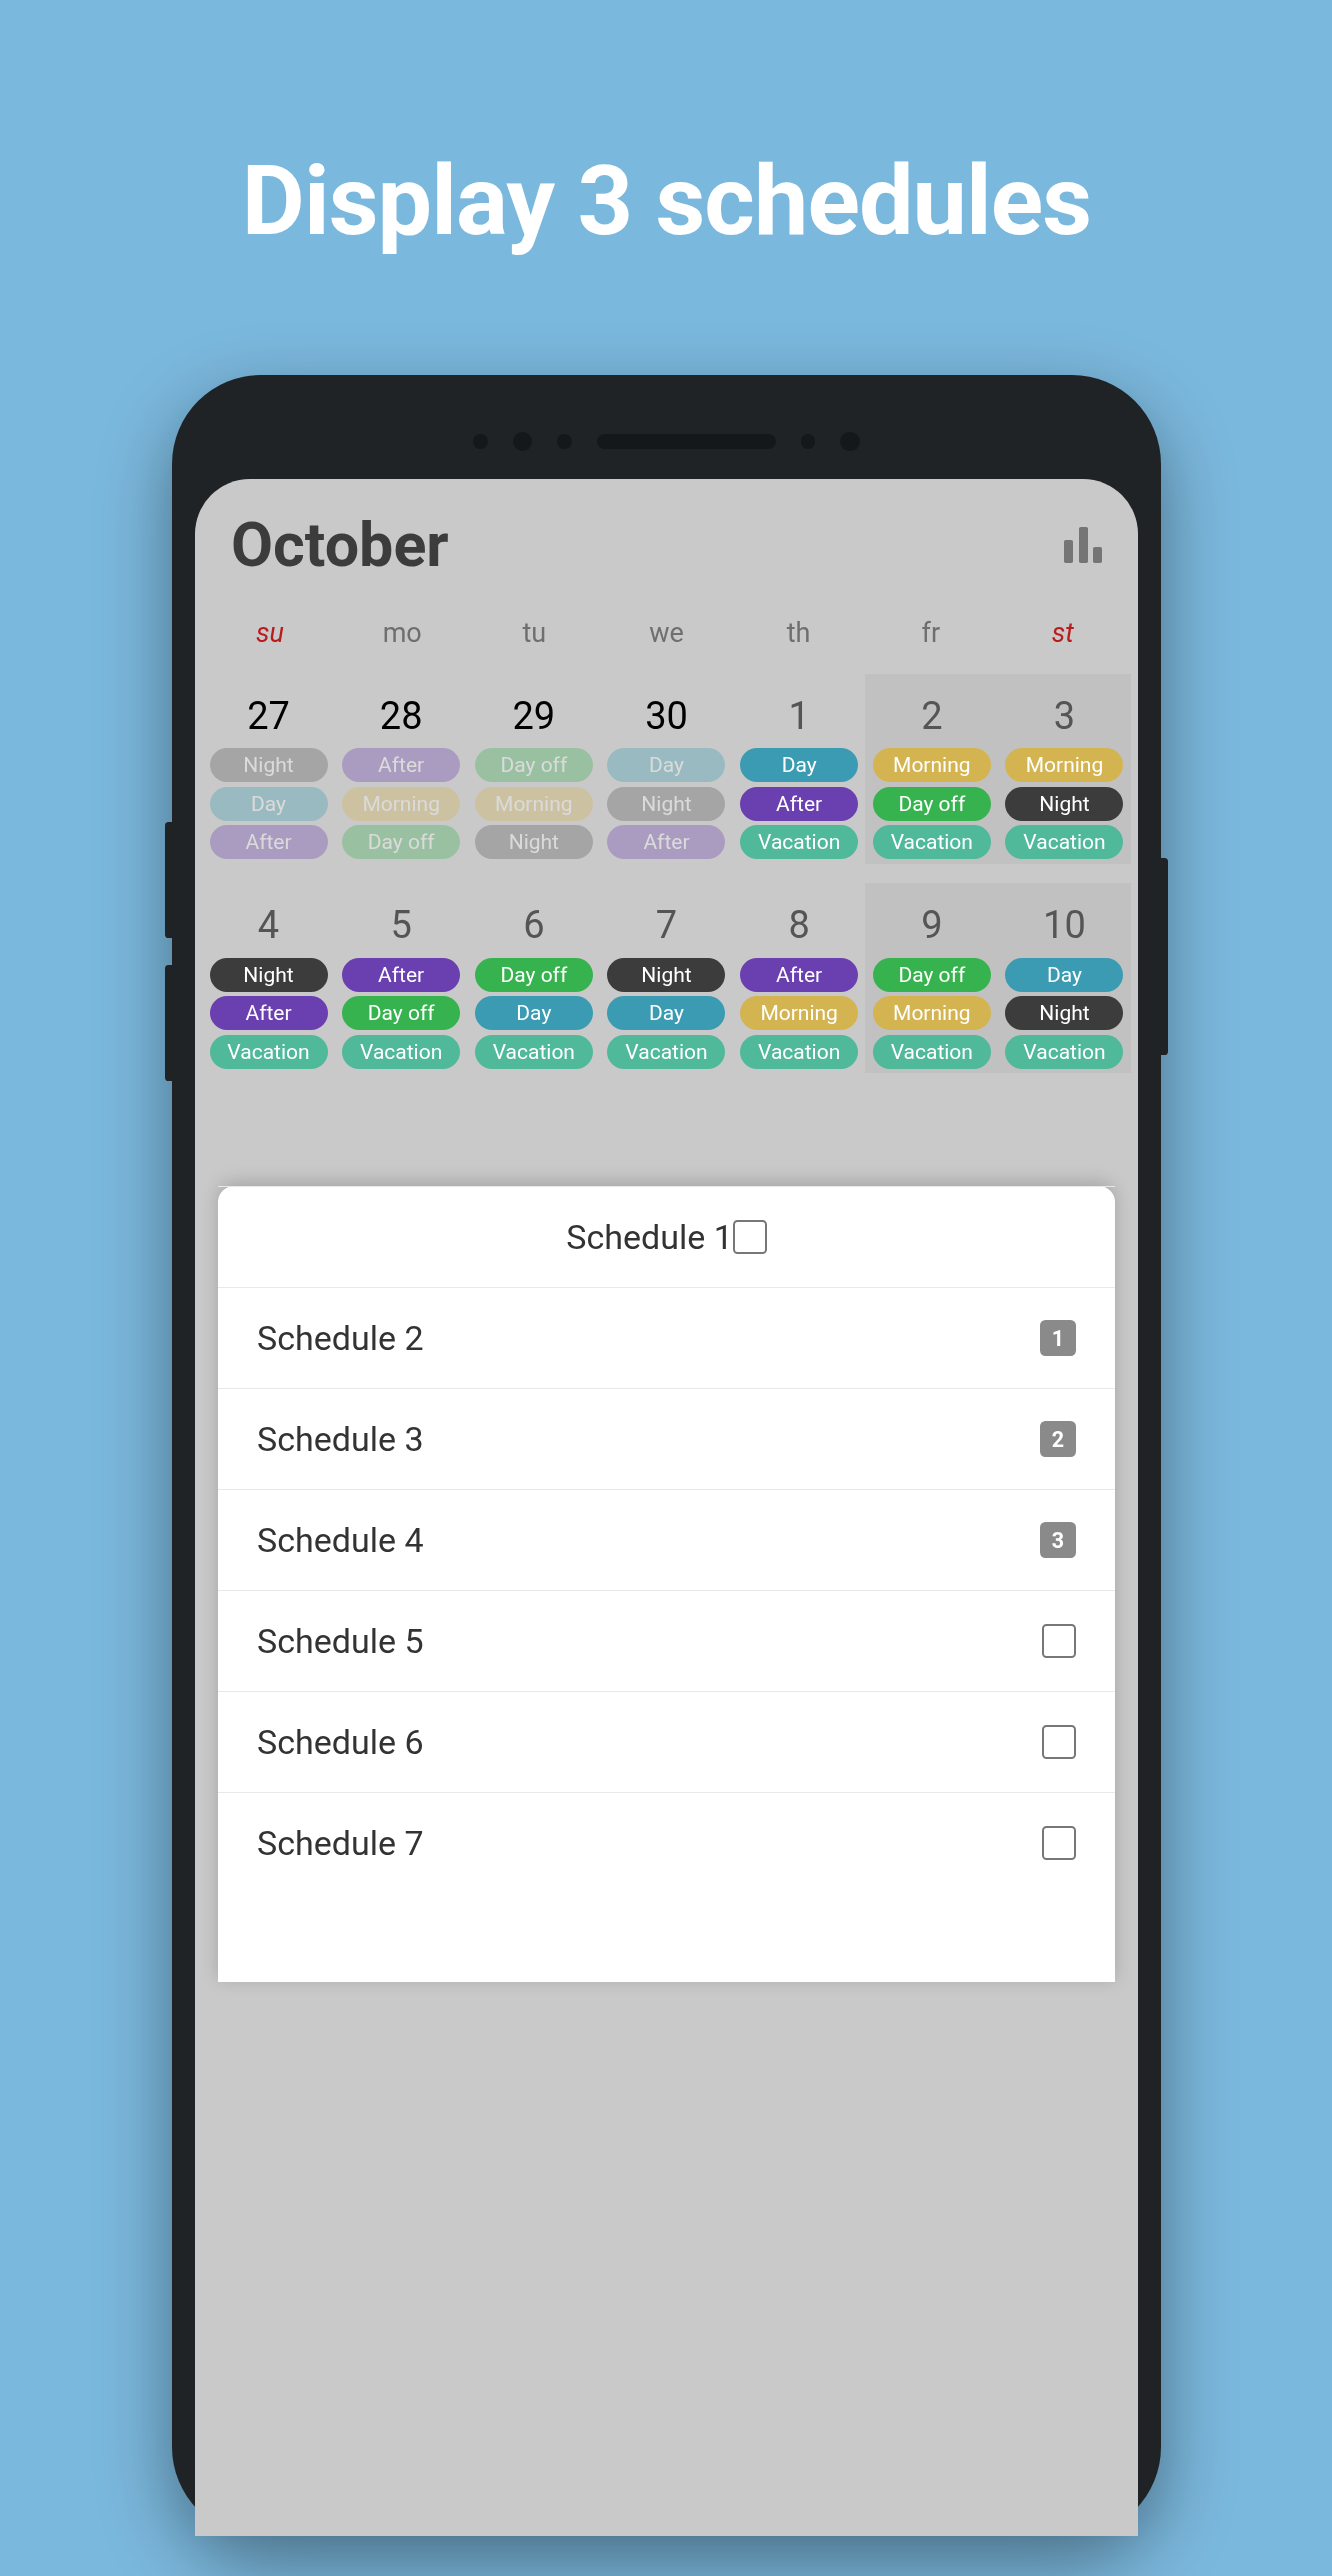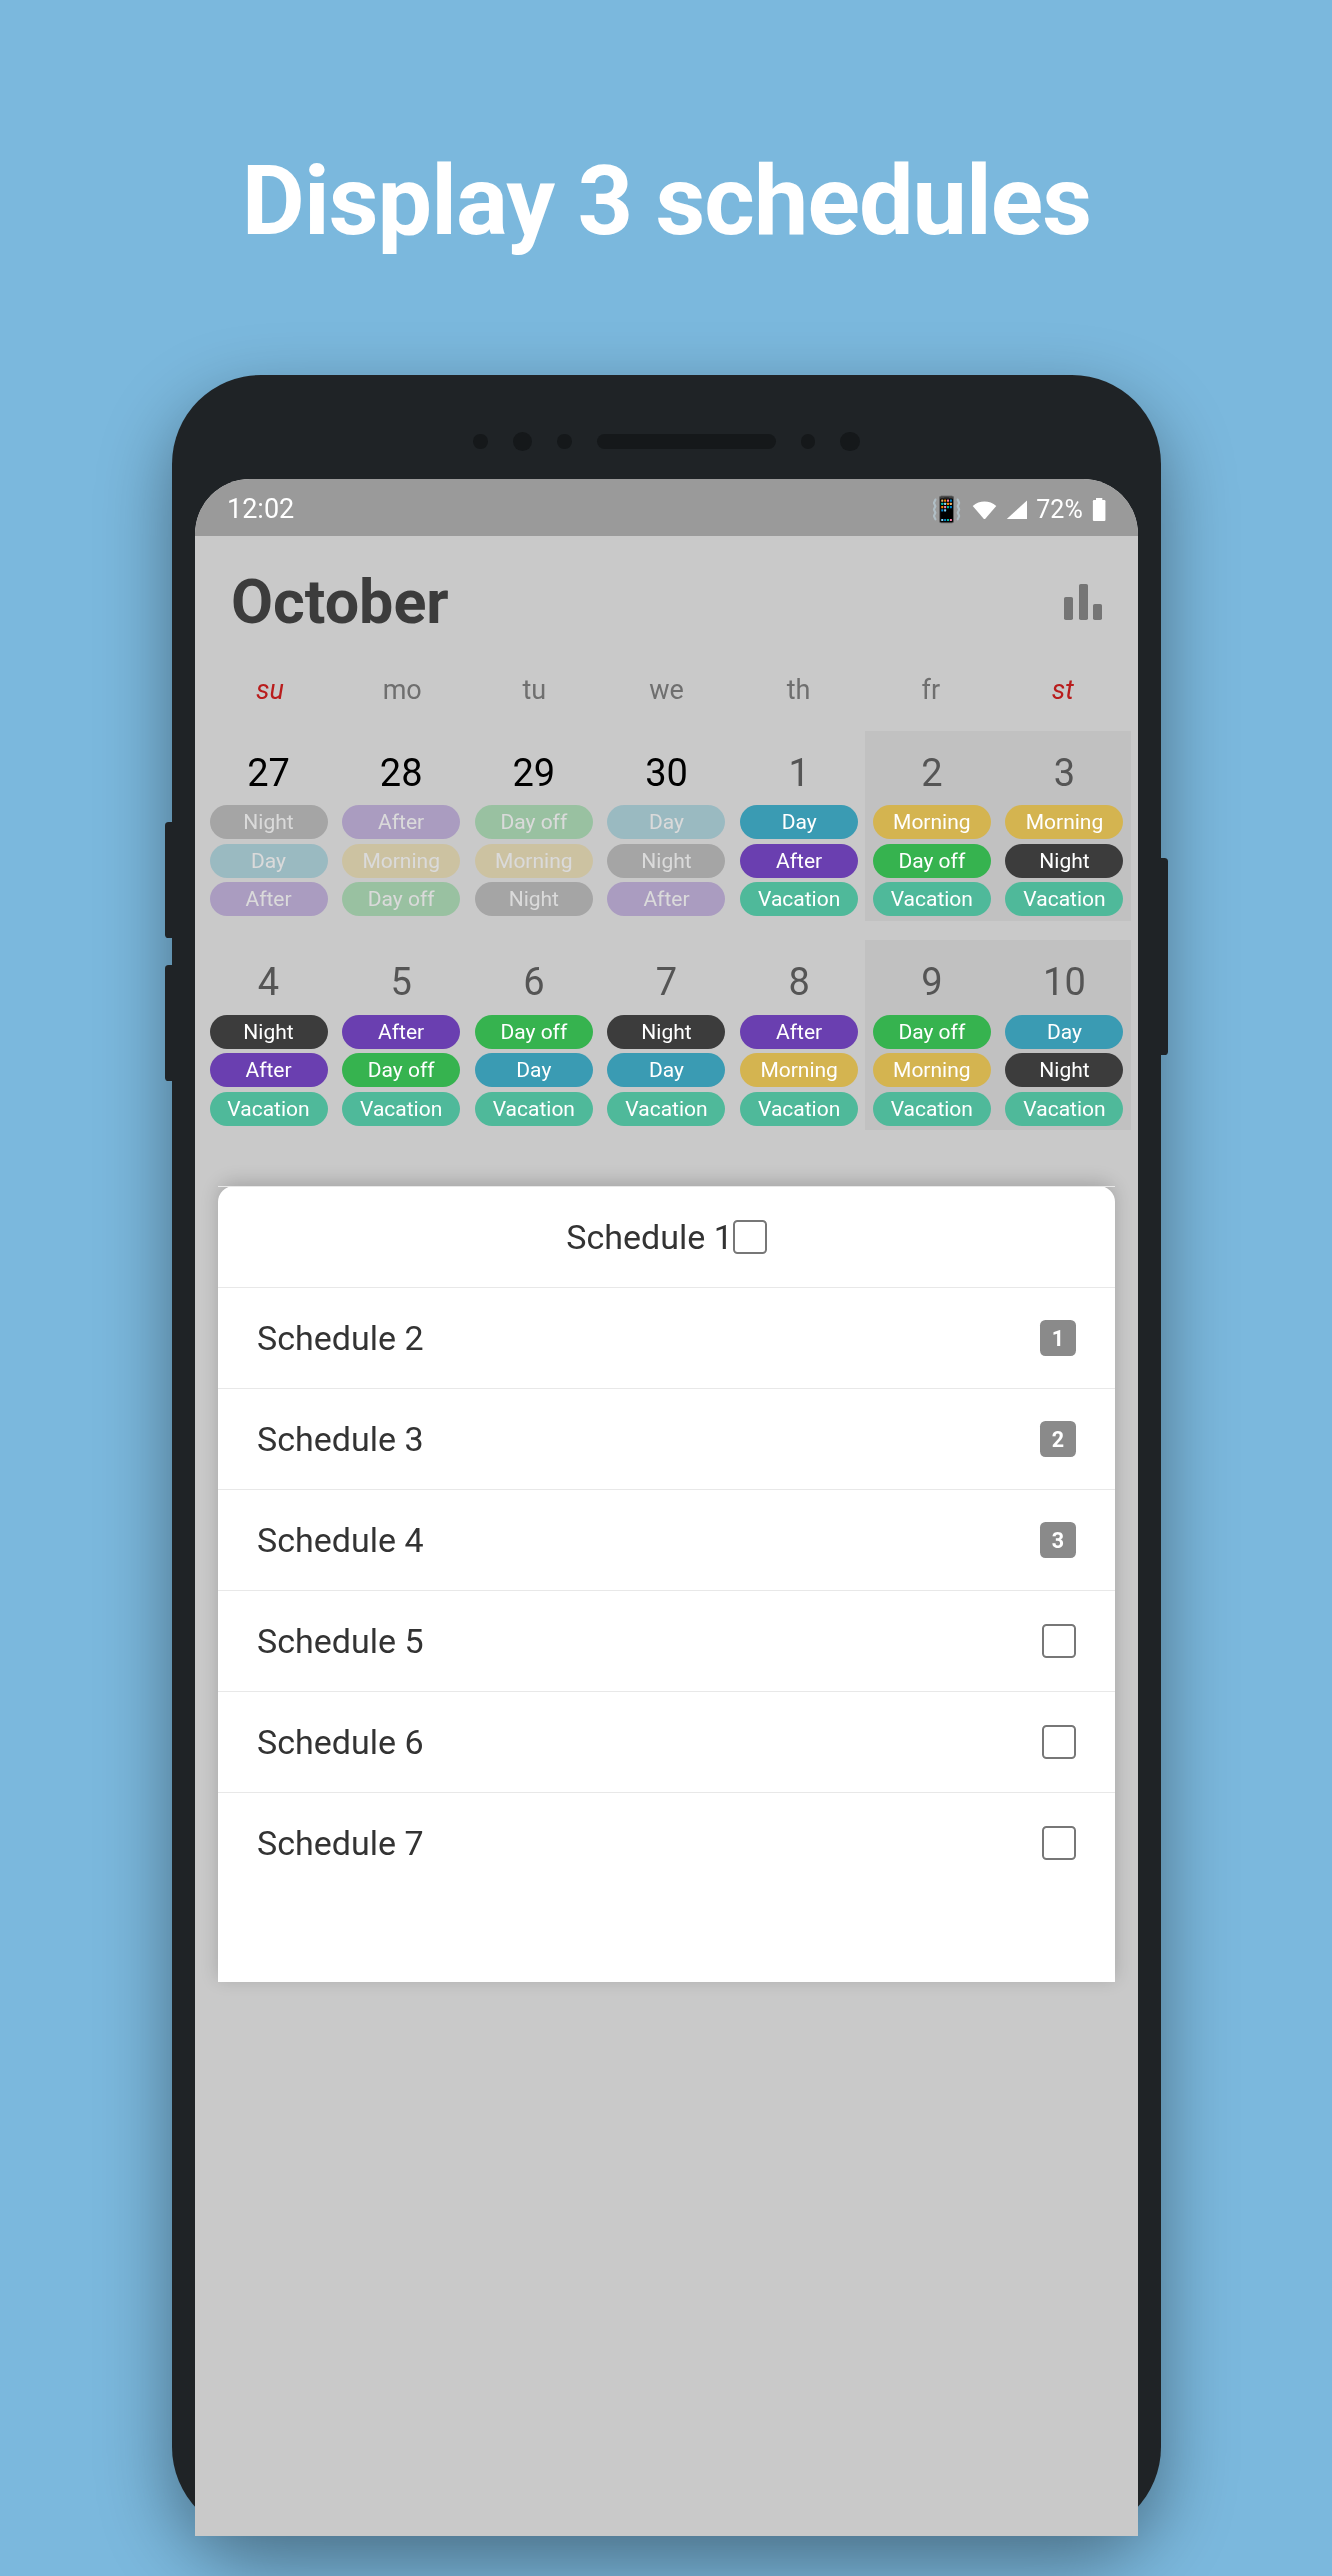--- a/index.html
+++ b/index.html
@@ -153,37 +153,20 @@
   <div class="phone-top">
     <span class="dot"></span>
       <span class="dot big"></span>
       <span class="dot"></span>
     <span class="speaker"></span>
     <span class="dot"></span>
       <span class="dot big"></span>
   </div>
   <div class="screen">
 
-    <div class="status-bar">
-      <span>12:02</span>
-      <div class="status-right">
-        <span>📳</span>
-        <svg width="25" height="19.7" viewBox="0 0 24 20">
-            <path fill="#fff" d="M12 20l12-14C17 0 7 0 0 6z"></path>
-          </svg>
-        <svg width="21.5" height="19.7" viewBox="0 0 24 22">
-            <path fill="#fff" d="M0 22h24V0z"></path>
-          </svg>
-        <span>72%</span>
-        <svg width="14.3" height="23" viewBox="0 0 12 22">
-            <rect x="0" y="2" width="12" height="20" rx="1" fill="#fff"></rect>
-            <rect x="3" y="0" width="6" height="3" fill="#fff"></rect>
-          </svg>
-      </div>
-    </div>
 
     <div class="app-bar">
       <div class="app-title">October</div>
       <div class="stats-icon">
         <span></span>
           <span></span>
           <span></span>
       </div>
     </div>
 

